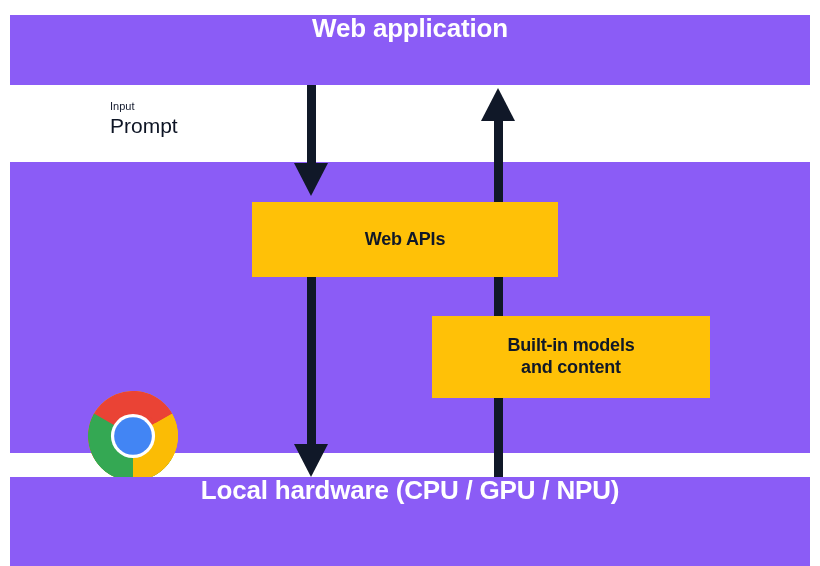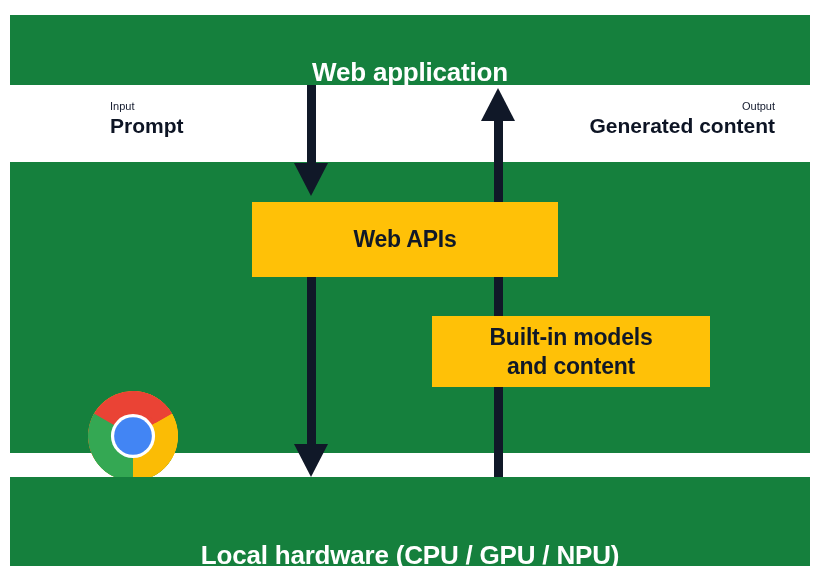--- a/index.html
+++ b/index.html
@@ -15,23 +15,23 @@
     position: relative;
     width: 820px;
     height: 566px;
     background: #ffffff;
     overflow: hidden;
   }
 
   
   .band {
     position: absolute;
-    background: #15803d;
+    background: #8b5cf6;
     display: flex;
-    align-items: flex-end;
+    align-items: flex-start;
     justify-content: center;
   }
   #band-web-application {
     left: 10px;
     top: 15px;
     width: 800px;
     height: 70px;
   }
   #band-browser {
     left: 10px;
@@ -64,21 +64,21 @@
   }
   .io-label .io-kind {
     display: block;
     font-size: 11px;
     font-weight: normal;
     color: #141b2e;
   }
   .io-label .io-value {
     display: block;
     font-size: 21px;
-    font-weight: bold;
+    font-weight: normal;
     color: #0d1424;
     margin-top: 1px;
   }
   #io-input {
     left: 110px;
     top: 100px;
     text-align: left;
   }
   #io-output {
     right: 45px;
@@ -126,35 +126,35 @@
     position: absolute;
     background: #FFC107;
     display: flex;
     align-items: center;
     justify-content: center;
     text-align: center;
   }
   .component-box .component-label {
     color: #101828;
     font-weight: bold;
-    font-size: 23px;
+    font-size: 18px;
     line-height: 1.22;
     letter-spacing: -0.2px;
   }
   #box-web-apis {
     left: 252px;
     top: 202px;
     width: 306px;
     height: 75px;
   }
   #box-builtin-models {
     left: 432px;
     top: 316px;
     width: 278px;
-    height: 71px;
+    height: 82px;
   }
 
   
   #browser-mark-group {
     position: absolute;
     left: 58px;
     top: 228px;
     width: 130px;
     text-align: center;
   }
@@ -178,24 +178,20 @@
 
   <div class="band" id="band-web-application">
     <span class="band-title">Web application</span>
   </div>
 
   <div class="io-label" id="io-input">
     <span class="io-kind">Input</span>
     <span class="io-value">Prompt</span>
   </div>
 
-  <div class="io-label" id="io-output">
-    <span class="io-kind">Output</span>
-    <span class="io-value">Generated content</span>
-  </div>
 
   <div class="band" id="band-browser">
 
     <div id="browser-mark-group">
       <svg id="chrome-icon" width="92" height="92" viewBox="0 0 100 100" aria-hidden="true">
         <defs>
           <clipPath id="clip-circle">
             <circle cx="50" cy="50" r="49"></circle>
           </clipPath>
         </defs>

